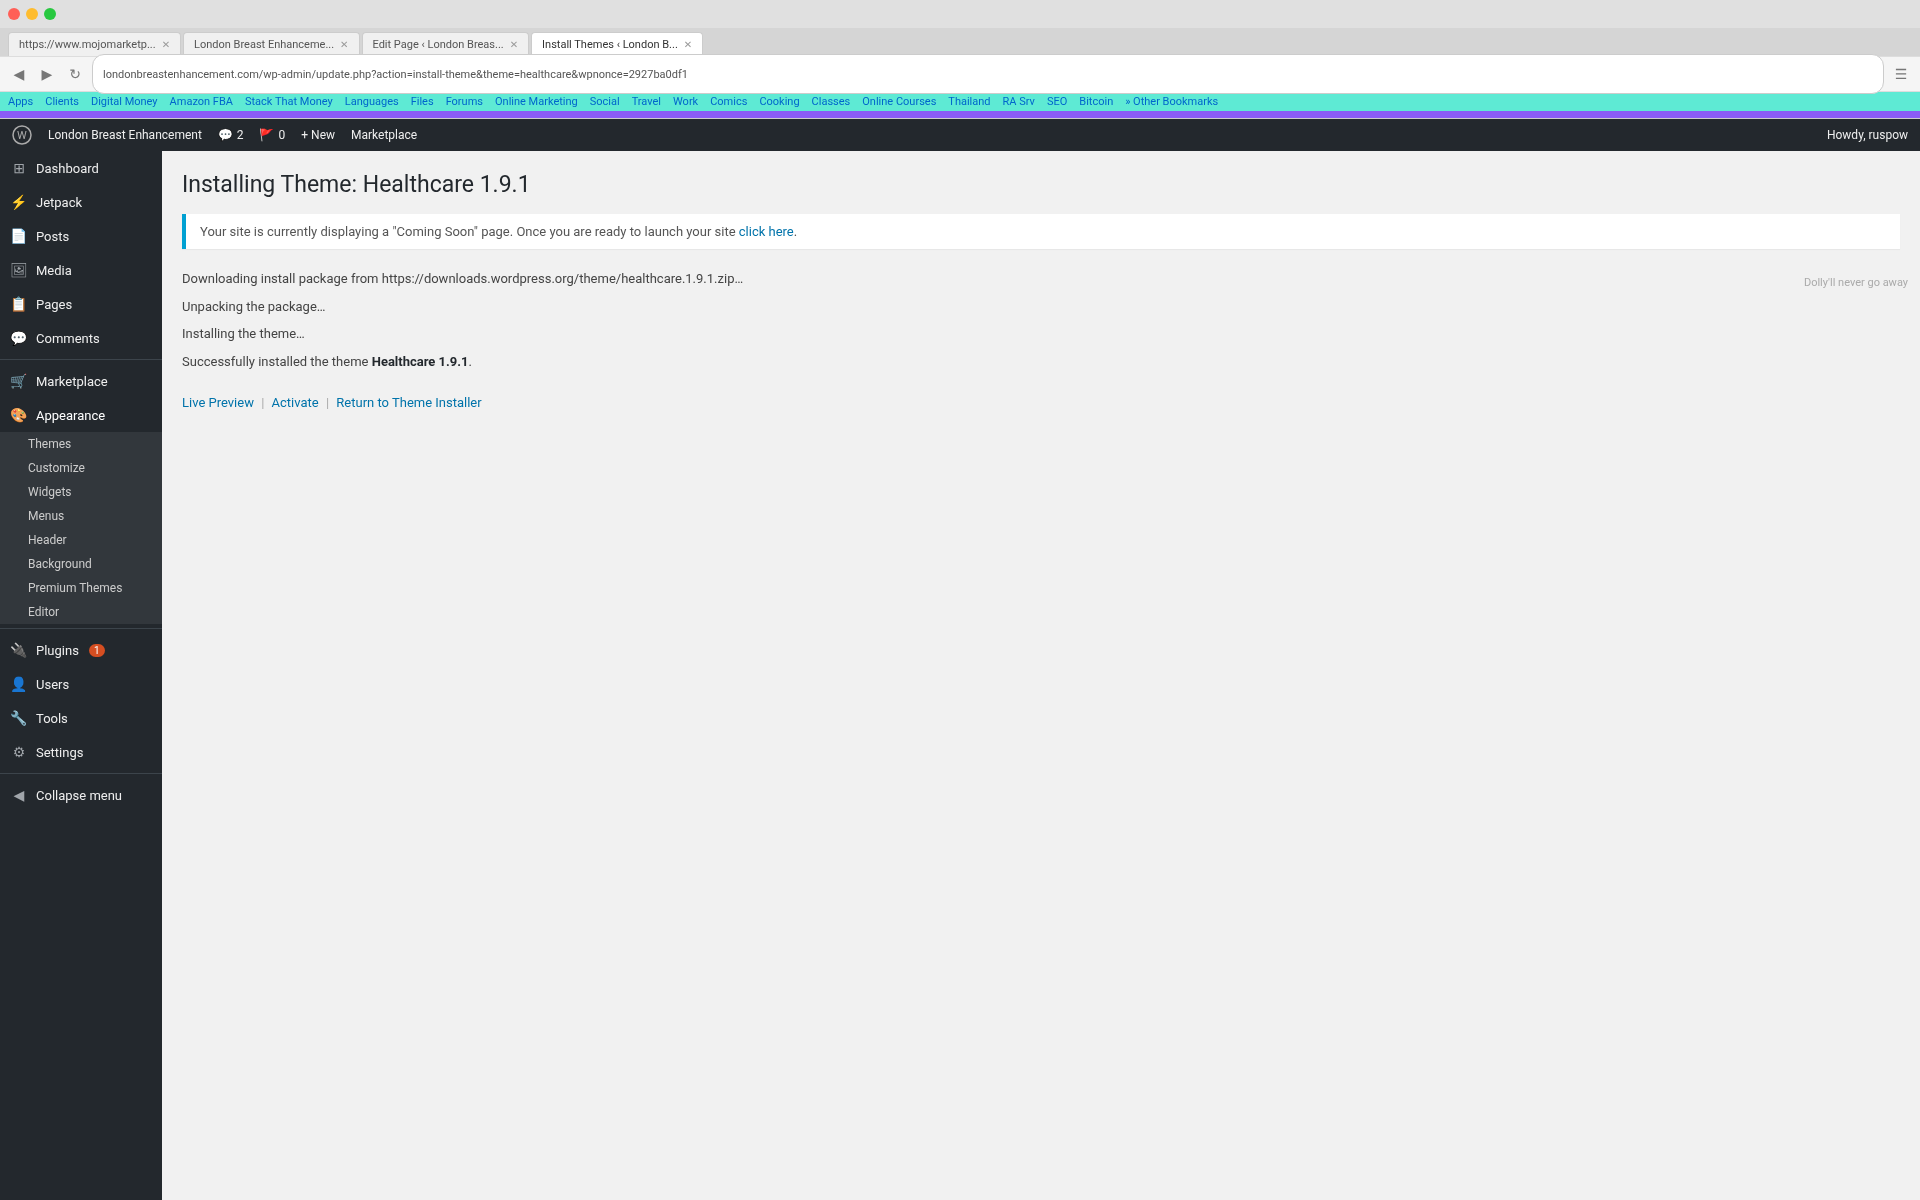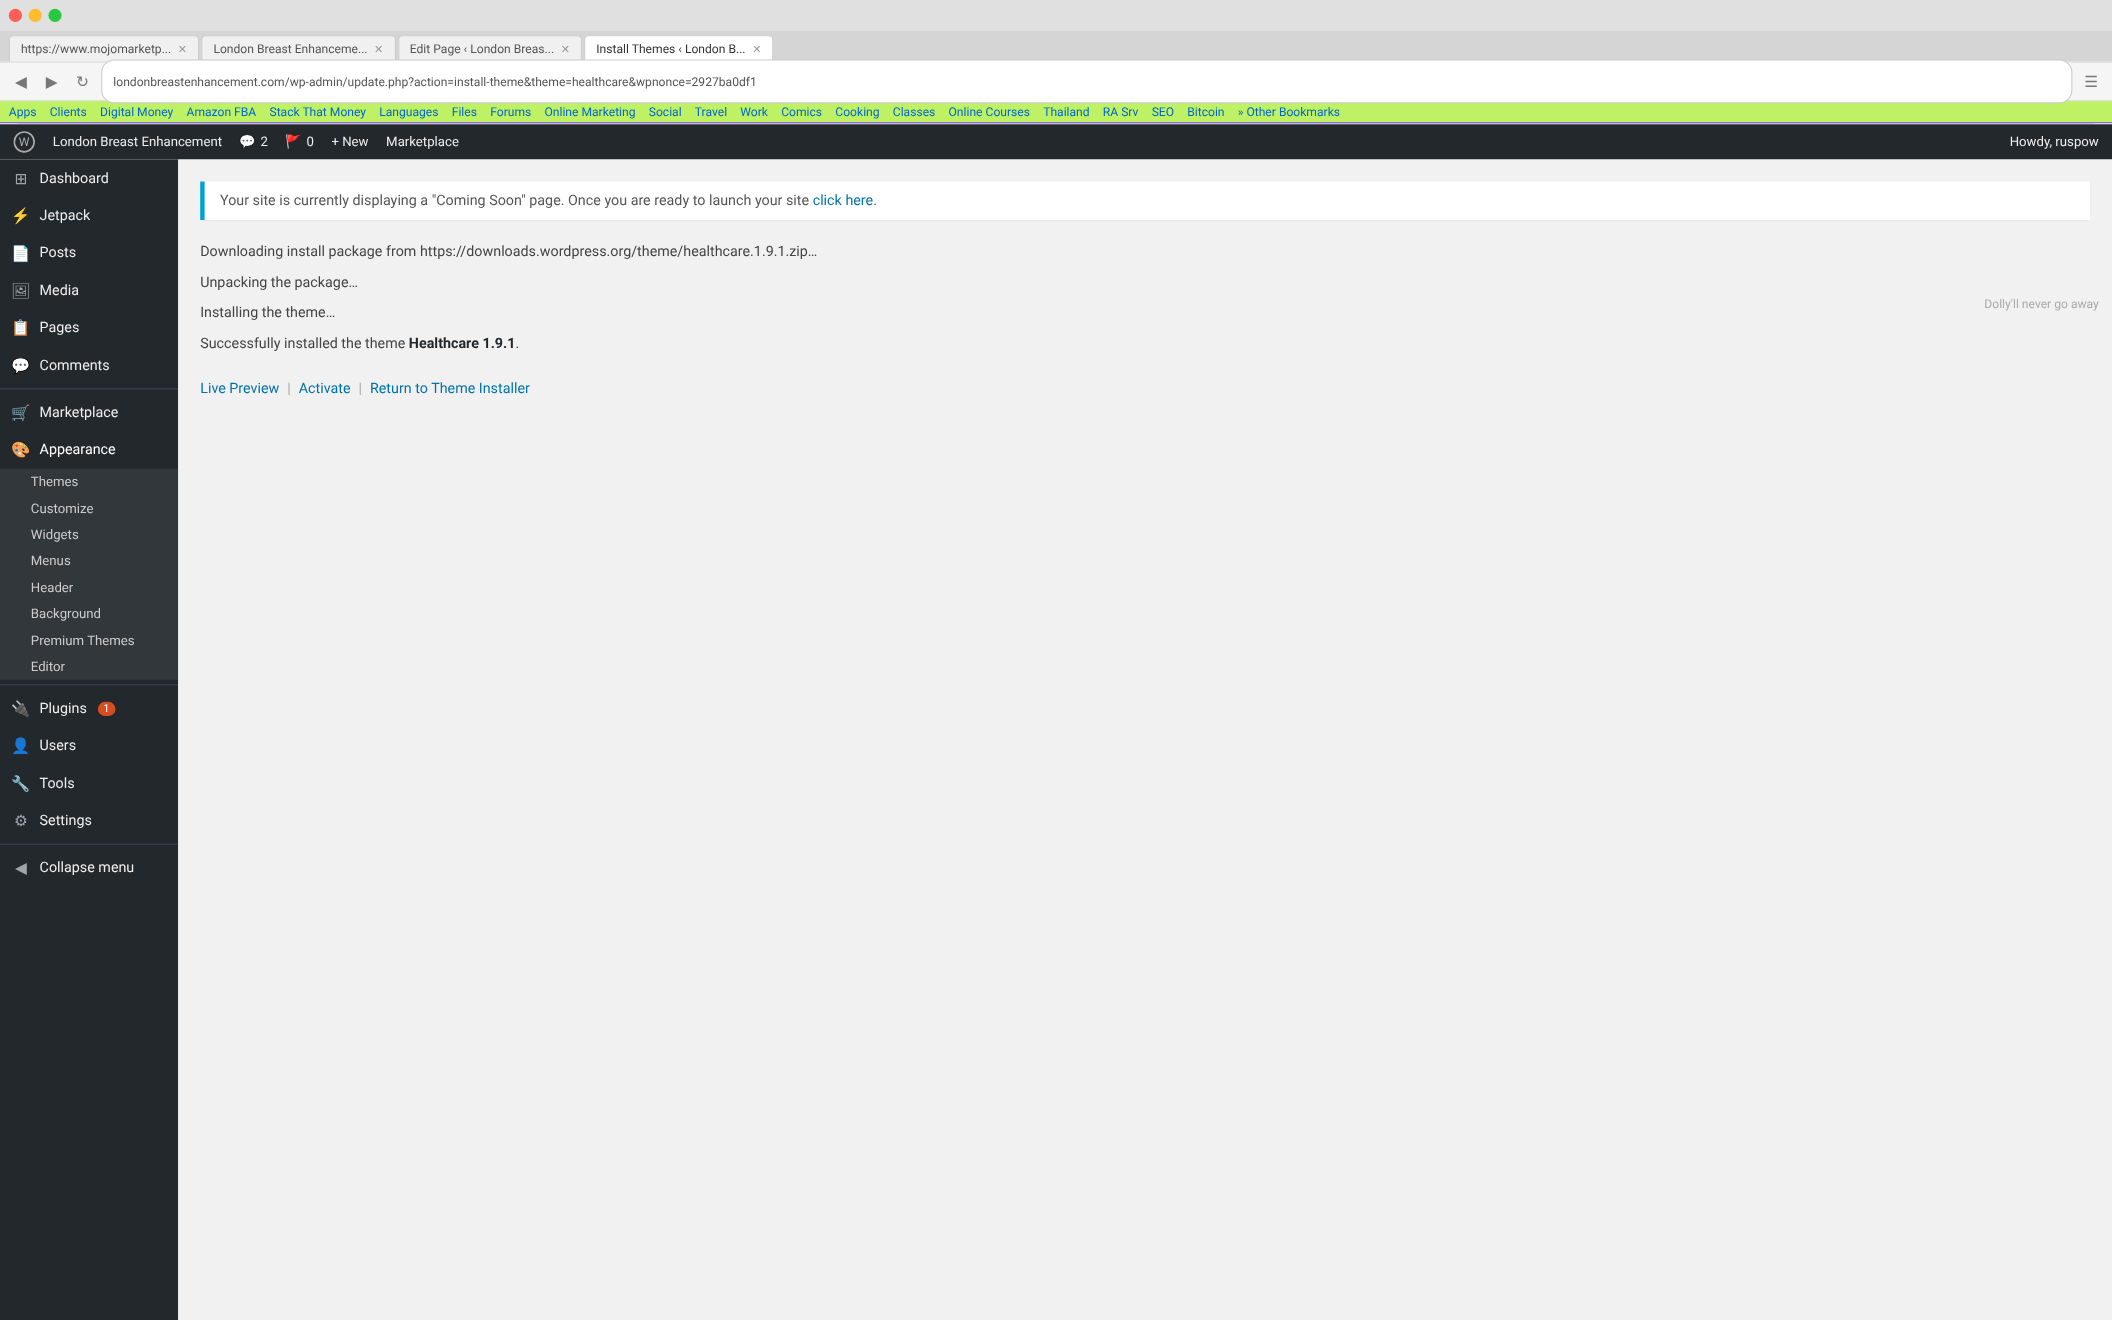--- a/index.html
+++ b/index.html
@@ -1,32 +1,32 @@
 <!DOCTYPE html>
 <html><head>
   <meta charset="utf-8">
   <style>
     * { margin: 0; padding: 0; box-sizing: border-box; }
     body { font-family: -apple-system, BlinkMacSystemFont, "Segoe UI", Roboto, sans-serif; font-size: 13px; background: #f1f1f1; color: #444; }
 
     
-    .browser-chrome { background: #e8e8e8; border-bottom: 1px solid #ccc; border-radius: 21px; }
+    .browser-chrome { background: #e8e8e8; border-bottom: 1px solid #ccc; }
     .browser-titlebar { height: 28px; background: #e0e0e0; display: flex; align-items: center; padding: 0 8px; gap: 6px; }
     .browser-dot { width: 12px; height: 12px; border-radius: 50%; }
     .dot-red { background: #ff5f57; }
     .dot-yellow { background: #febc2e; }
     .dot-green { background: #28c840; }
     .browser-tabs { display: flex; align-items: flex-end; padding: 4px 8px 0; background: #d5d5d5; }
     .browser-tab { display: flex; align-items: center; padding: 5px 10px; background: #f0f0f0; border-radius: 4px 4px 0 0; font-size: 11px; color: #555; margin-right: 2px; border: 1px solid #ccc; border-bottom: none; max-width: 180px; white-space: nowrap; overflow: hidden; text-overflow: ellipsis; }
     .browser-tab.active { background: #fff; color: #333; }
     .tab-close { margin-left: 6px; color: #999; cursor: pointer; font-size: 10px; }
     .browser-toolbar { height: 36px; background: #f5f5f5; display: flex; align-items: center; padding: 0 8px; gap: 6px; border-top: 1px solid #ddd; border-bottom: 1px solid #ddd; }
     .browser-nav-btn { width: 22px; height: 22px; border-radius: 50%; border: none; background: transparent; cursor: pointer; display: flex; align-items: center; justify-content: center; color: #777; font-size: 14px; }
     .browser-url-bar { flex: 1; height: 40px; background: #fff; border: 1px solid #ccc; border-radius: 12px; display: flex; align-items: center; padding: 0 10px; font-size: 11px; color: #555; }
-    .browser-bookmarks { display: flex; align-items: center; padding: 3px 8px; background: #bef264; border-bottom: 1px solid #8b5cf6; font-size: 11px; gap: 12px; overflow: hidden; }
+    .browser-bookmarks { display: flex; align-items: center; padding: 3px 8px; background: #5eead4; border-bottom: 7px solid #8b5cf6; font-size: 11px; gap: 12px; overflow: hidden; }
     .bookmark-item { color: #0066cc; white-space: nowrap; cursor: pointer; }
 
     
     .wp-wrapper { display: flex; height: calc(100vh - 120px); }
 
     
     .wp-admin-bar { height: 32px; background: #23282d; display: flex; align-items: center; padding: 0 12px; gap: 16px; }
     .admin-bar-item { color: #eee; font-size: 12px; display: flex; align-items: center; gap: 4px; cursor: pointer; }
     .admin-bar-right { margin-left: auto; display: flex; align-items: center; gap: 12px; }
     .howdy-text { color: #eee; font-size: 12px; }
@@ -234,20 +234,21 @@
       </li>
       <div class="sidebar-divider"></div>
       <li class="sidebar-item">
         <span class="sidebar-icon">◀</span>
         <span>Collapse menu</span>
       </li>
     </ul>
   </div>
 
   <div class="wp-main">
+    <h1 class="page-title">Installing Theme: Healthcare 1.9.1</h1>
 
     <div class="notice-box">
       <span>Your site is currently displaying a "Coming Soon" page. Once you are ready to launch your site</span>
       <a class="notice-link" href="#">click here</a><span>.</span>
     </div>
 
     <div class="install-log">
       <p>Downloading install package from https://downloads.wordpress.org/theme/healthcare.1.9.1.zip…</p>
       <p>Unpacking the package…</p>
       <p>Installing the theme…</p>

